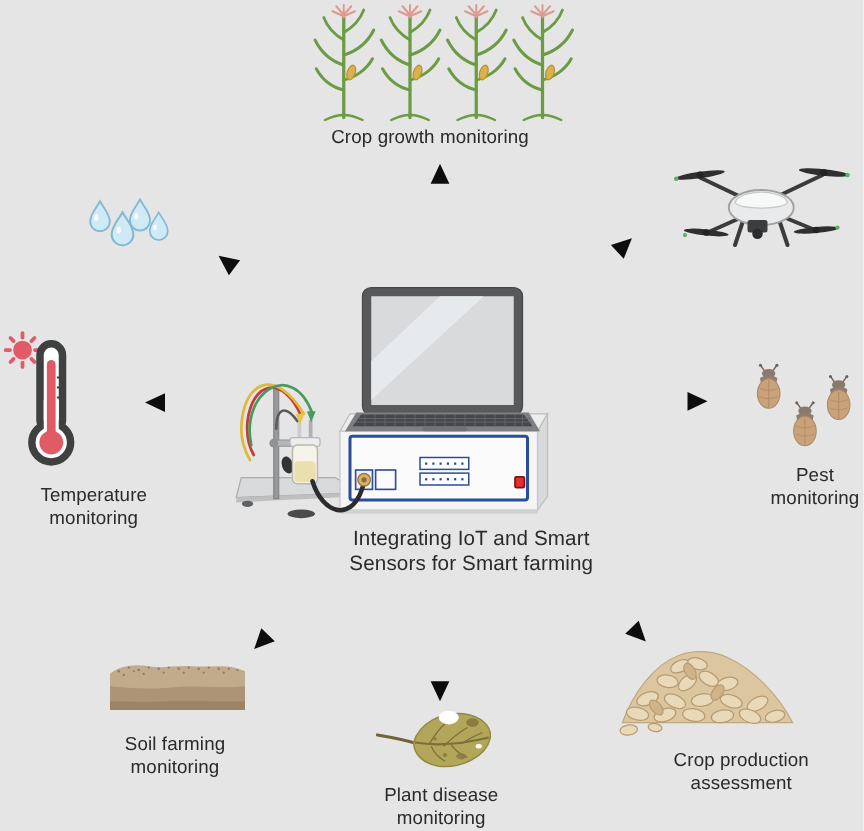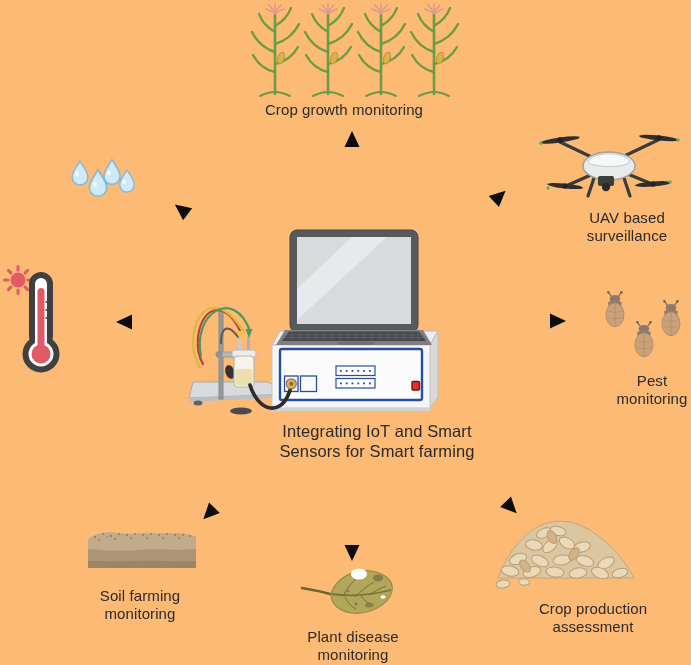--- a/index.html
+++ b/index.html
@@ -1,16 +1,16 @@
 <!DOCTYPE html>
 <html style="--text: #2b2a29; --arrow_head: #0d0d0d; --arrow_tail: #c2c2c2; --corn_green: #6b9c44; --tassel_pink: #dd9a8e; --drop_fill: #cfe9f7; --drop_stroke: #85b8d4; --thermo_red: #e15b66; --thermo_outline: #3f4040; --leaf_olive: #b2a65a; --grain_tan: #dcc6a0; --seed_light: #ead9b8; --beetle_body: #c9a27b; --beetle_head: #8a7a6d; --soil_light: #c2ab8a; --drone_dark: #3b3b3c; --instrument_blue: #2a4d9b; --power_red: #e03131;"><head>
 <meta charset="utf-8">
 <style>
   html,body{margin:0;padding:0;background:#ffffff;}
-  .canvas{position:relative;width:691px;height:665px;background:#fdba74;overflow:hidden;
+  .canvas{position:relative;width:691px;height:665px;background:#e5e5e5;overflow:hidden;
           font-family:"Liberation Sans",sans-serif;}
   .label{position:absolute;text-align:center;color:var(--text,#2b2a29);
          font-size:15px;line-height:1.18;letter-spacing:.1px;}
   .title{font-size:16.5px;line-height:1.22;margin-left:21px;}
   .icon{position:absolute;}
   .arrow{position:absolute;width:50px;height:18px;}
 </style>
 </head>
 <body>
 
@@ -380,27 +380,27 @@
           <stop offset="0.55" stop-color="#3a3a3a"></stop>
           <stop offset="1" stop-color="#0d0d0d"></stop>
         </linearGradient>
       </defs>
     <line x1="2" y1="9" x2="35" y2="9" stroke="url(#ag8)" stroke-width="5.5"></line>
       <polygon points="33,1.5 49,9 33,16.5" fill="#0d0d0d"></polygon>
   </svg>
 
   <div class="label" style="left:234px;top:101px;width:220px">Crop growth monitoring</div>
 
-  <div class="label" style="left:577px;top:209px;width:100px">UAV based surveillance</div>
 
   <div class="label" style="left:607px;top:372px;width:90px">Pest monitoring</div>
 
   <div class="label" style="left:303px;top:628px;width:100px">Plant disease monitoring</div>
 
   <div class="label" style="left:528px;top:600px;width:130px">Crop production assessment</div>
 
   <div class="label" style="left:95px;top:587px;width:90px">Soil farming monitoring</div>
 
+  <div class="label" style="left:25px;top:388px;width:100px">Temperature monitoring</div>
 
 
   <div class="label title" style="left:256px;top:421px;width:200px">Integrating IoT and Smart Sensors for Smart farming</div>
 
 </div>
 
 </body></html>

